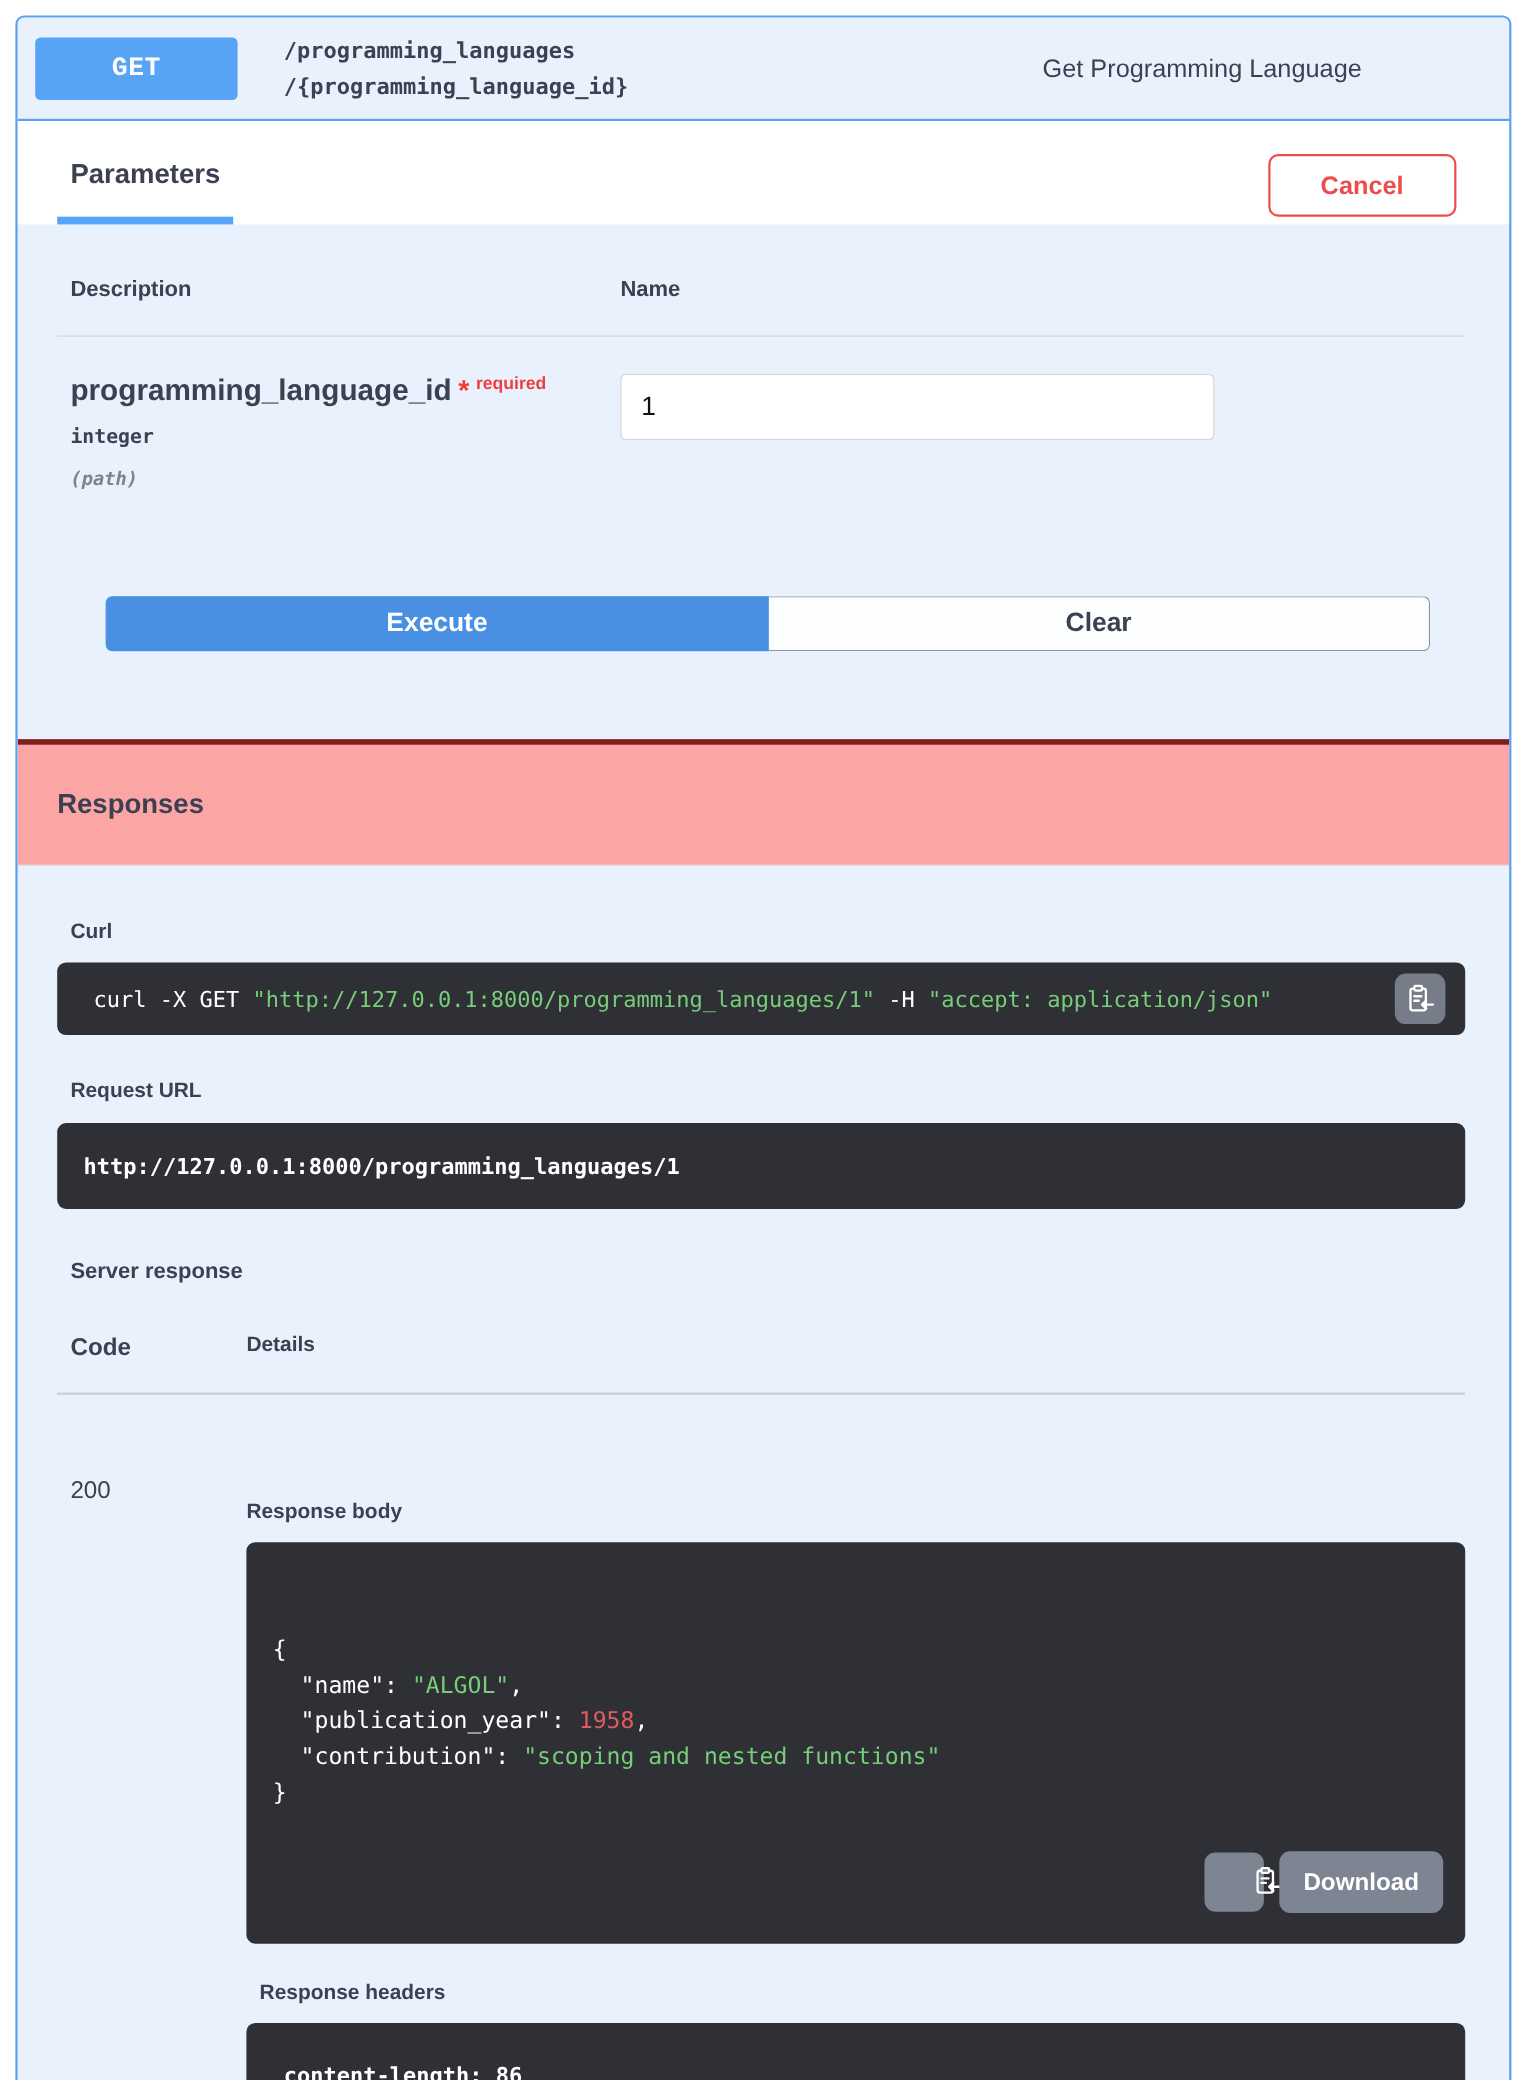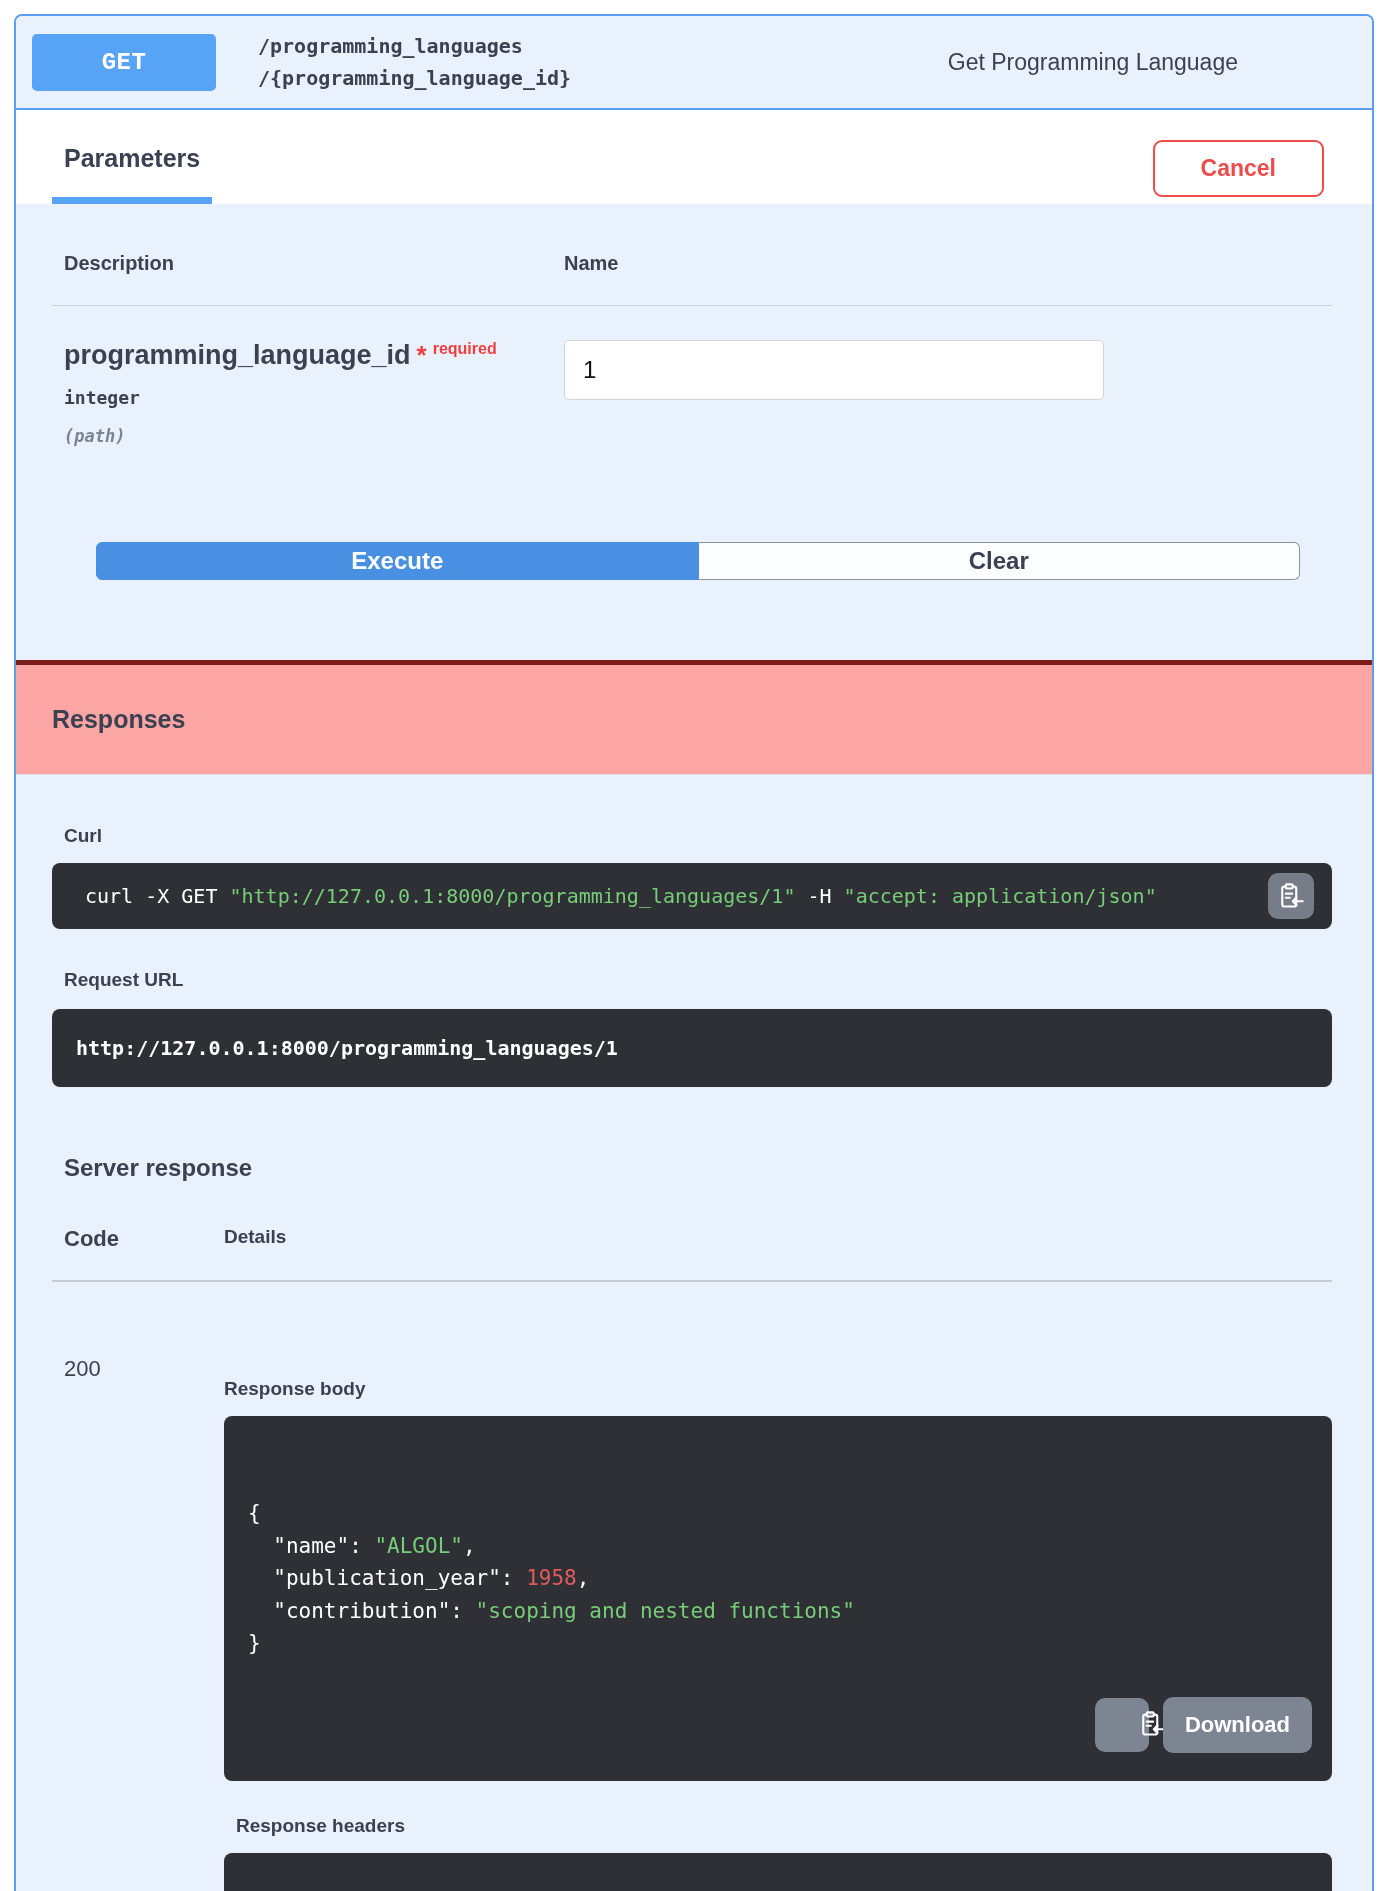--- a/index.html
+++ b/index.html
@@ -35,21 +35,21 @@
   .param-name { font-size:27px; font-weight:bold; color:#3b4151; }
   .param-star { color:#f03e3e; font-size:26px; font-weight:bold; margin-left:6px; }
   .param-required { color:#f03e3e; font-size:16px; font-weight:bold; vertical-align:10px; margin-left:6px; }
   .param-type { font-family:"DejaVu Sans Mono", monospace; font-weight:bold; font-size:18px; margin-top:16px; }
   .param-in { font-family:"DejaVu Sans Mono", monospace; font-style:italic; font-size:17px;
               color:#7b8491; margin-top:18px; font-weight:bold; }
   .param-input { width:540px; height:60px; border:1px solid #d4d4d4; border-radius:5px;
                  font-size:24px; padding:0 18px; color:#111; background:#fff;
                  font-family:"Liberation Sans", sans-serif; }
 
-  .execute-wrap { display:flex; margin:96px 32px 0 44px; height:38px; }
+  .execute-wrap { display:flex; margin:96px 32px 0 44px; height:50px; }
   .btn-execute { flex:1; background:#4a90e2; border:1px solid #4a90e2; color:#fff;
                  font-weight:bold; font-size:24px; border-radius:6px 0 0 6px; cursor:pointer;
                  font-family:"Liberation Sans", sans-serif; }
   .btn-clear { flex:1; background:#fcfdff; border:1px solid #8d939c; border-left:none; color:#3b4151;
                font-weight:bold; font-size:24px; border-radius:0 6px 6px 0; cursor:pointer;
                font-family:"Liberation Sans", sans-serif; }
   .params-bottom-space { height:80px; }
 
   
   .responses-strip { background:#fca5a5; border-top:5px solid #7f1d1d; border-bottom:1px solid #dfe4ea;
@@ -67,21 +67,21 @@
   .curl-bar .tok-line { display:inline; }
   .copy-btn { position:absolute; right:18px; top:50%; transform:translateY(-50%);
               width:46px; height:46px; background:rgba(130,136,148,.88); border:none;
               border-radius:10px; display:flex; align-items:center; justify-content:center; cursor:pointer; }
   .copy-btn svg { width:28px; height:28px; }
 
   .section-gap { margin-top:40px; }
   .url-bar { margin-top:18px; padding:27px 24px; font-size:20px; font-weight:bold;
              white-space:nowrap; overflow:hidden; }
 
-  .server-label { font-weight:bold; font-size:24px; color:#3b4151; margin-top:67px; padding-left:12px; }
+  .server-label { font-weight:bold; font-size:20px; color:#3b4151; margin-top:46px; padding-left:12px; }
   .code-cols { display:grid; grid-template-columns:172px 1fr; margin-top:44px; }
   .code-header { font-weight:bold; font-size:22px; padding-left:12px; }
   .details-header { font-weight:bold; font-size:19px; }
   .code-divider { border:none; border-top:2px solid #c6ccd3; margin-top:28px; }
   .result-row { padding-top:30px; }
   .result-code { font-size:22px; color:#3b4151; padding-left:12px; }
 
   .body-label { margin-top:22px; padding-left:0; }
   .json-block { position:relative; margin-top:16px; padding:16px 24px 24px; font-size:21px;
                 line-height:1.55; white-space:pre; }

